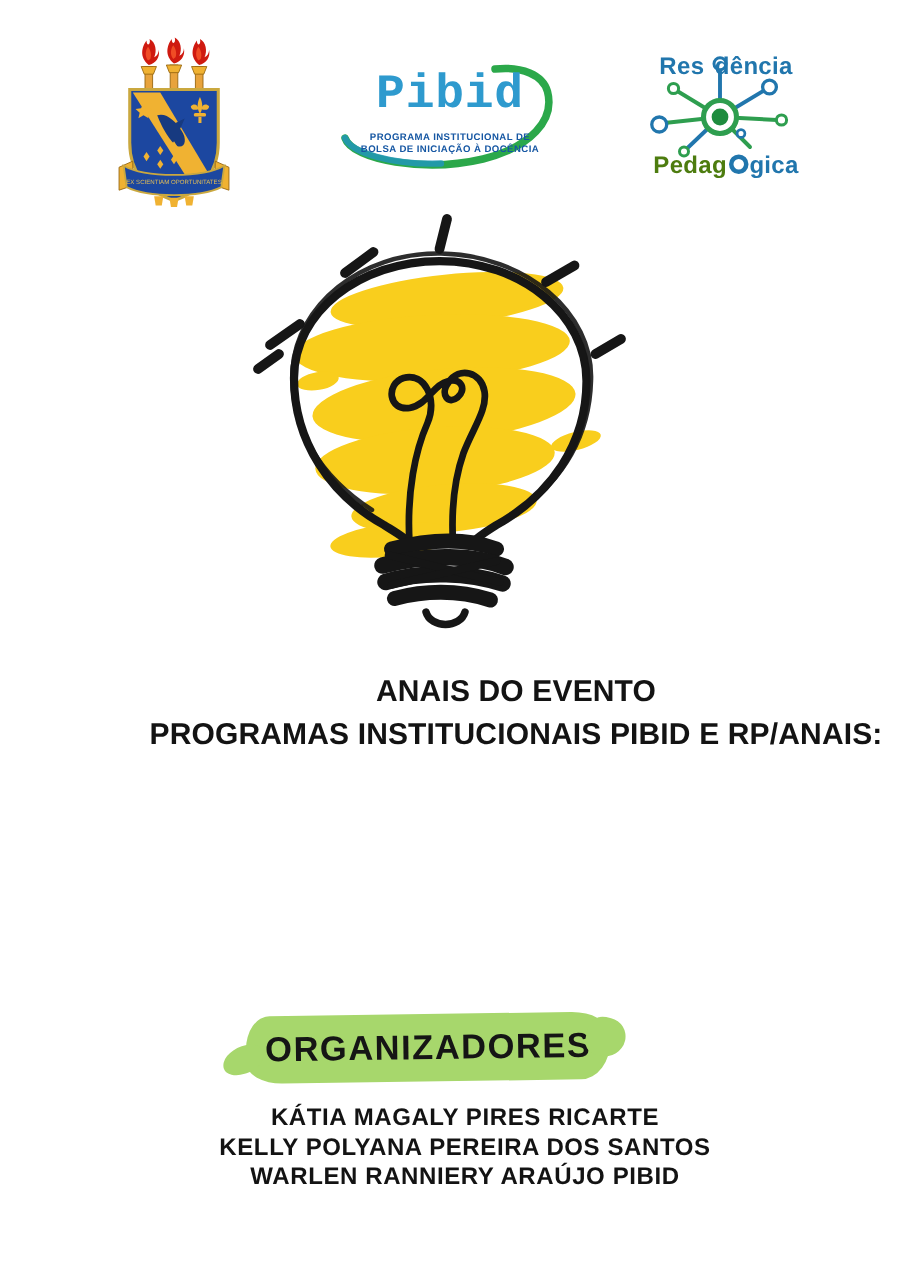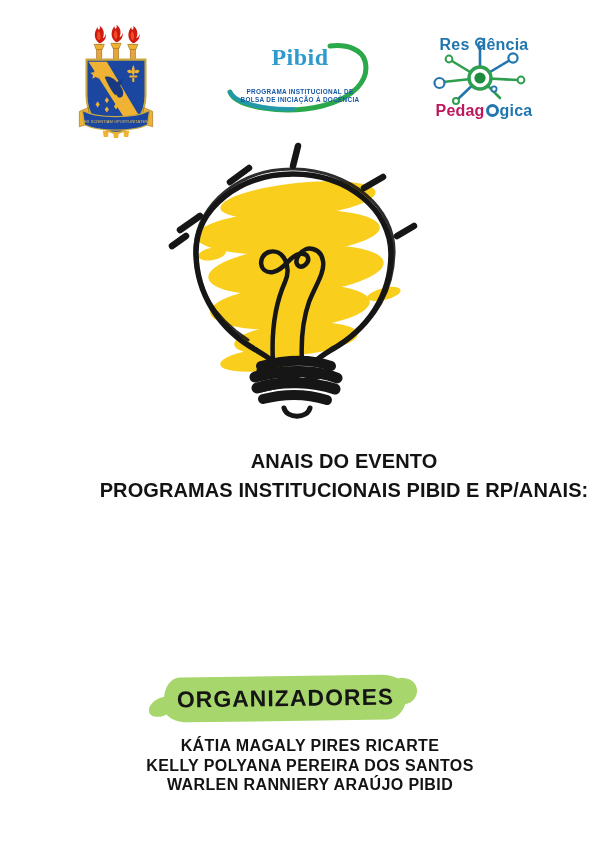--- a/index.html
+++ b/index.html
@@ -12,40 +12,40 @@
   }
 
   
   .logo { position: absolute; }
   #uespi-logo { left: 76px; top: 24px; width: 80px; height: 116px; }
   #pibid-logo { left: 222px; top: 42px; width: 156px; height: 76px; }
   #pibid-swoosh { position: absolute; left: 0; top: 0; width: 156px; height: 76px; }
   .pibid-word {
     position: absolute; left: 0; top: 2px; width: 100%;
     text-align: center;
-    font-family: Liberation Serif, serif;
-    font-size: 24px; font-weight: 600; color: #2e9ace;
+    font-family: Liberation Mono, monospace;
+    font-size: 32px; font-weight: 600; color: #2e9ace;
     letter-spacing: 0.5px;
   }
   .pibid-tagline {
     position: absolute; left: 0; top: 46px; width: 100%;
     text-align: center;
     font-size: 6.4px; font-weight: bold; color: #1657a3;
     letter-spacing: 0.3px; line-height: 8.2px;
   }
   #rp-logo { left: 428px; top: 36px; width: 112px; height: 86px; text-decoration: underline; }
   #rp-network { position: absolute; left: 0; top: 0; width: 112px; height: 86px; }
   .rp-top, .rp-bottom {
     position: absolute; width: 100%; text-align: center;
     font-weight: bold; font-size: 16px; letter-spacing: 0.2px;
   }
   .rp-top { top: 0; color: #2176ad; }
   .rp-bottom { top: 66px; color: #2176ad; }
   .rp-gap { display: inline-block; width: 7px; }
-  .rp-green { color: #be185d; }
+  .rp-green { color: #4d7c0f; }
   .rp-ring {
     display: inline-block; width: 13px; height: 13px;
     border: 3px solid #2176ad; border-radius: 50%;
     vertical-align: -1px; margin: 0 1px;
   }
 
   
   #bulb-wrap { position: absolute; left: 150px; top: 132px; width: 300px; height: 290px; }
 
   

